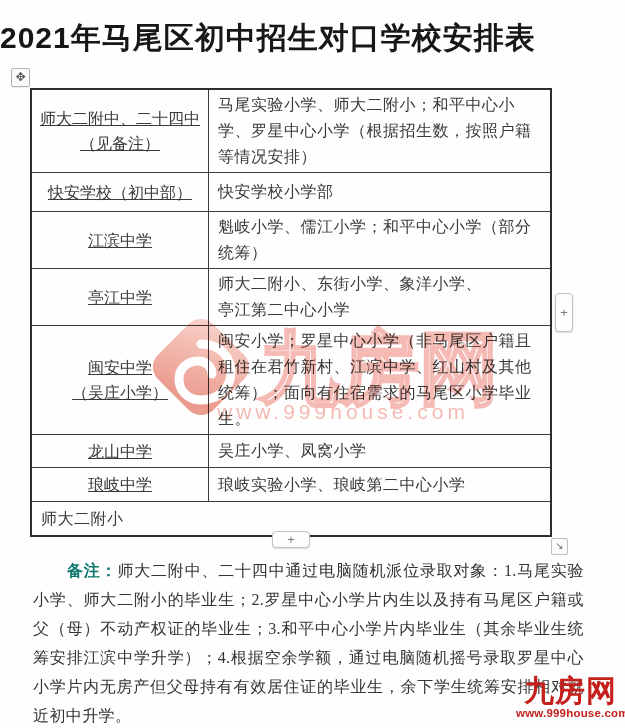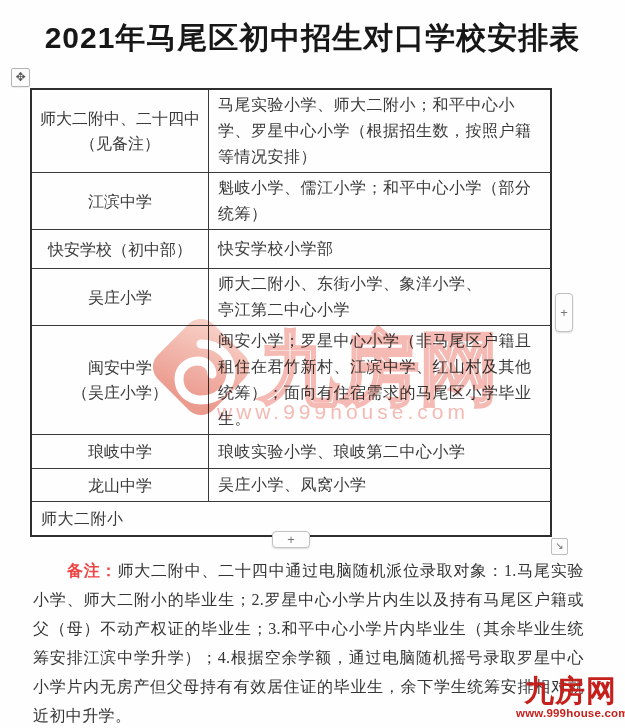--- a/index.html
+++ b/index.html
@@ -2,41 +2,41 @@
 <html><head>
 <meta charset="utf-8">
 <style>
   html,body { margin:0; padding:0; background:#ffffff; }
   .page {
     position:relative; width:625px; height:728px; background:#fefefe;
     font-family:"Liberation Serif", serif; color:#3a3a3a; overflow:hidden;
   }
   .title {
     position:absolute; top:18px; left:0; width:100%; margin:0;
-    text-align:center; font-family:"Liberation Sans", sans-serif;
+    font-family:"Liberation Sans", sans-serif;
     font-weight:bold; font-size:30px; color:#171717; letter-spacing:1px;
   }
   .move-handle {
     position:absolute; left:11px; top:68px; width:17px; height:17px;
     border:1px solid #b3b3b3; border-radius:2px; background:#fbfbfb;
     color:#555; font-size:12px; line-height:16px; text-align:center;
     font-family:"DejaVu Sans", sans-serif; box-shadow:0 1px 1px rgba(0,0,0,.08);
     cursor:move;
   }
   .s-table {
     position:absolute; left:30px; top:88px; width:522px;
     border:2px solid #2e2e2e; box-sizing:border-box; background:transparent;
   }
   .row { display:flex; border-top:1.5px solid #3a3a3a; }
   .row:first-child { border-top:none; }
   .cell-l {
     width:177px; flex:0 0 177px; border-right:1.5px solid #3a3a3a;
     display:flex; align-items:center; justify-content:center;
     text-align:center; white-space:pre-line;
-    font-size:16px; line-height:25px; padding:3px 4px; box-sizing:border-box;
+    font-size:16px; line-height:25px; padding:3px 4px; box-sizing:border-box;text-decoration:underline;
   }
   .cell-r {
     flex:1; display:flex; align-items:center; white-space:pre-line;
     font-size:16px; line-height:26px; padding:2px 6px 2px 9px;
     box-sizing:border-box; letter-spacing:0.5px;
   }
   .h1{min-height:78px}.h2{min-height:52px}.h3{min-height:38px}
   .h4{min-height:54px}.h5{min-height:78px}.h6{min-height:33px}
   .h7{min-height:32px}.h8{min-height:31px}.h9{min-height:33px}
 
@@ -58,21 +58,21 @@
     position:absolute; left:551px; top:538px; width:15px; height:15px;
     border:1px solid #bdbdbd; border-radius:2px; background:#fcfcfc;
     color:#666; font-size:10px; line-height:13px; text-align:center;
     font-family:"DejaVu Sans", sans-serif; cursor:nwse-resize;
   }
   .note {
     position:absolute; left:33px; top:556px; width:551px; margin:0;
     font-size:16px; line-height:29px; text-align:justify;
     text-indent:34px; letter-spacing:0.4px; color:#343434;
   }
-  .note b { color:#ef4444; }
+  .note b { color:#0f766e; }
   .watermark {
     position:absolute; left:133px; top:304px; width:360px; height:126px;
     opacity:.55; mix-blend-mode:multiply; pointer-events:none; overflow:visible;
   }
   .logo {
     position:absolute; left:516px; top:676px; width:109px;
     text-align:center; font-family:"Liberation Sans", sans-serif;
   }
   .logo-brand {
     font-size:30px; font-weight:900; color:#c5201c; line-height:30px;
@@ -93,45 +93,45 @@
   <div class="move-handle">
     <span>✥</span>
   </div>
 
   <div class="s-table">
     <div class="row h1">
       <div class="cell-l">师大二附中、二十四中
 （见备注）</div>
       <div class="cell-r">马尾实验小学、师大二附小；和平中心小学、罗星中心小学（根据招生数，按照户籍等情况安排）</div>
     </div>
+    <div class="row h3">
+      <div class="cell-l">快安学校（初中部）</div>
+      <div class="cell-r">快安学校小学部</div>
+    </div>
     <div class="row h2">
       <div class="cell-l">江滨中学</div>
       <div class="cell-r">魁岐小学、儒江小学；和平中心小学（部分统筹）</div>
     </div>
-    <div class="row h3">
-      <div class="cell-l">快安学校（初中部）</div>
-      <div class="cell-r">快安学校小学部</div>
-    </div>
     <div class="row h4">
-      <div class="cell-l">吴庄小学</div>
+      <div class="cell-l">亭江中学</div>
       <div class="cell-r">师大二附小、东街小学、象洋小学、
 亭江第二中心小学</div>
     </div>
     <div class="row h5">
       <div class="cell-l">闽安中学
 （吴庄小学）</div>
       <div class="cell-r">闽安小学；罗星中心小学（非马尾区户籍且租住在君竹新村、江滨中学、红山村及其他统筹）；面向有住宿需求的马尾区小学毕业生。</div>
     </div>
+    <div class="row h7">
+      <div class="cell-l">龙山中学</div>
+      <div class="cell-r">吴庄小学、凤窝小学</div>
+    </div>
     <div class="row h6">
       <div class="cell-l">琅岐中学</div>
       <div class="cell-r">琅岐实验小学、琅岐第二中心小学</div>
-    </div>
-    <div class="row h7">
-      <div class="cell-l">龙山中学</div>
-      <div class="cell-r">吴庄小学、凤窝小学</div>
     </div>
     <div class="row h9">
       <div class="cell-r">师大二附小</div>
     </div>
   </div>
 
   <svg class="watermark" viewBox="0 0 360 126" xmlns="http://www.w3.org/2000/svg">
     <defs>
       <linearGradient id="wmg" x1="0" y1="0" x2="0.4" y2="1">
         <stop offset="0" stop-color="#f6b3a2"></stop>

